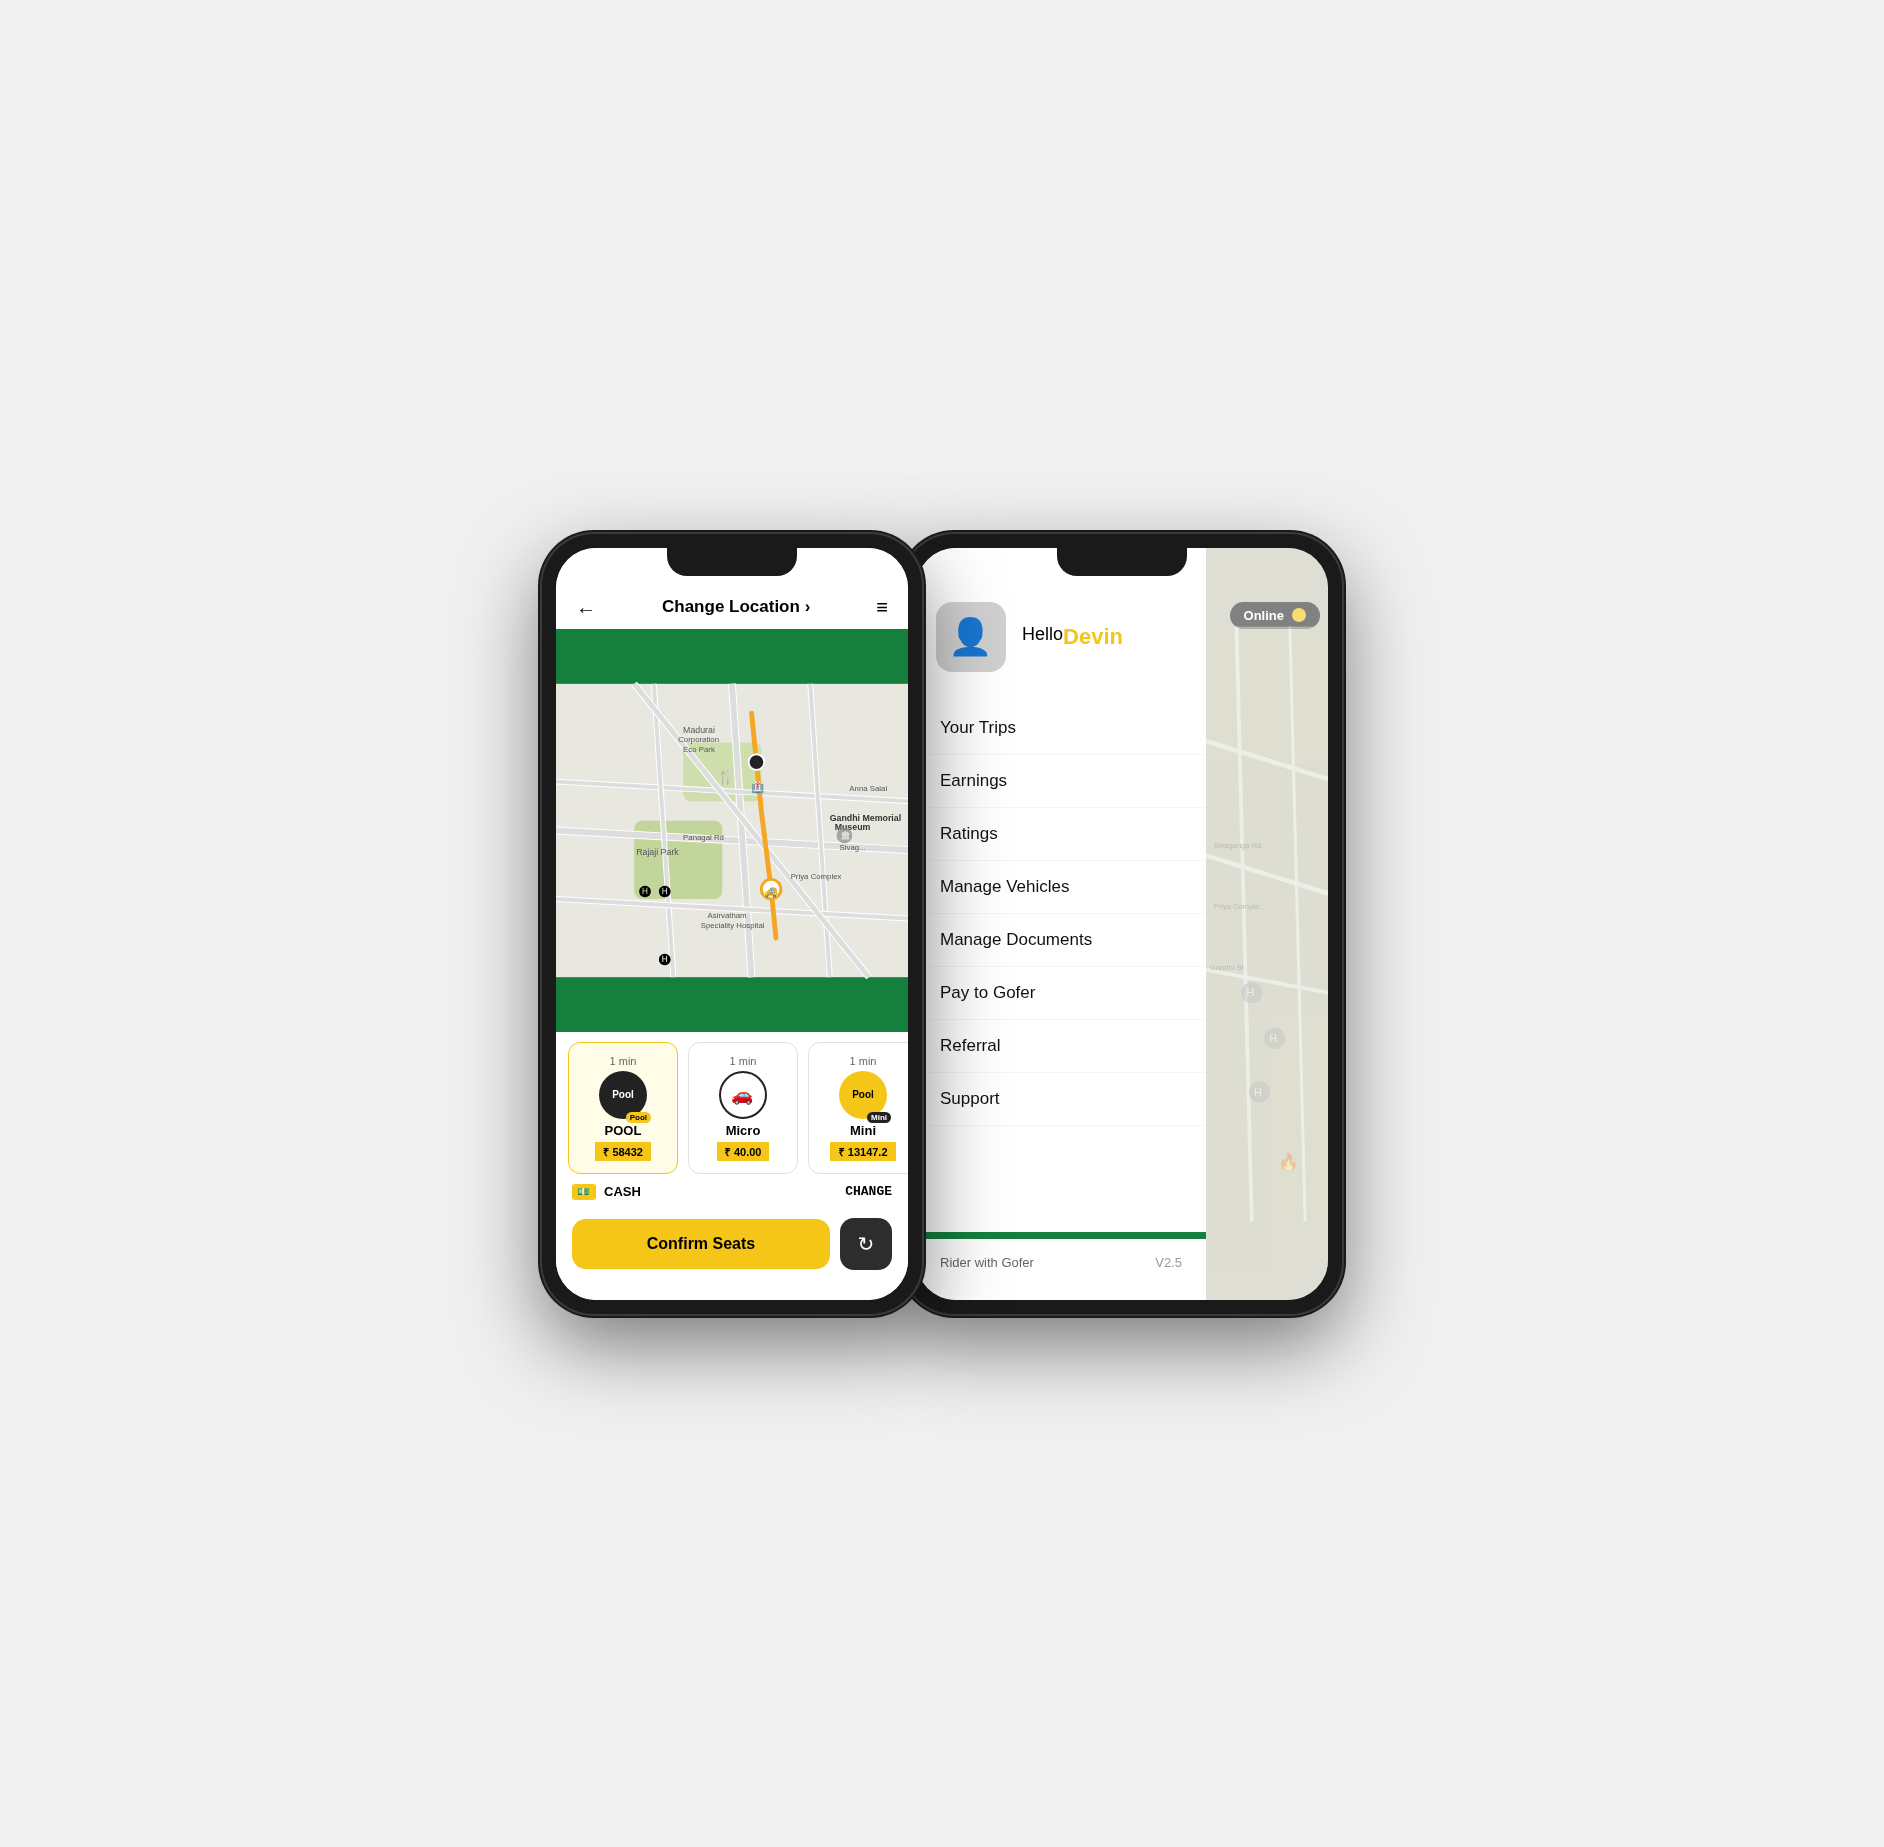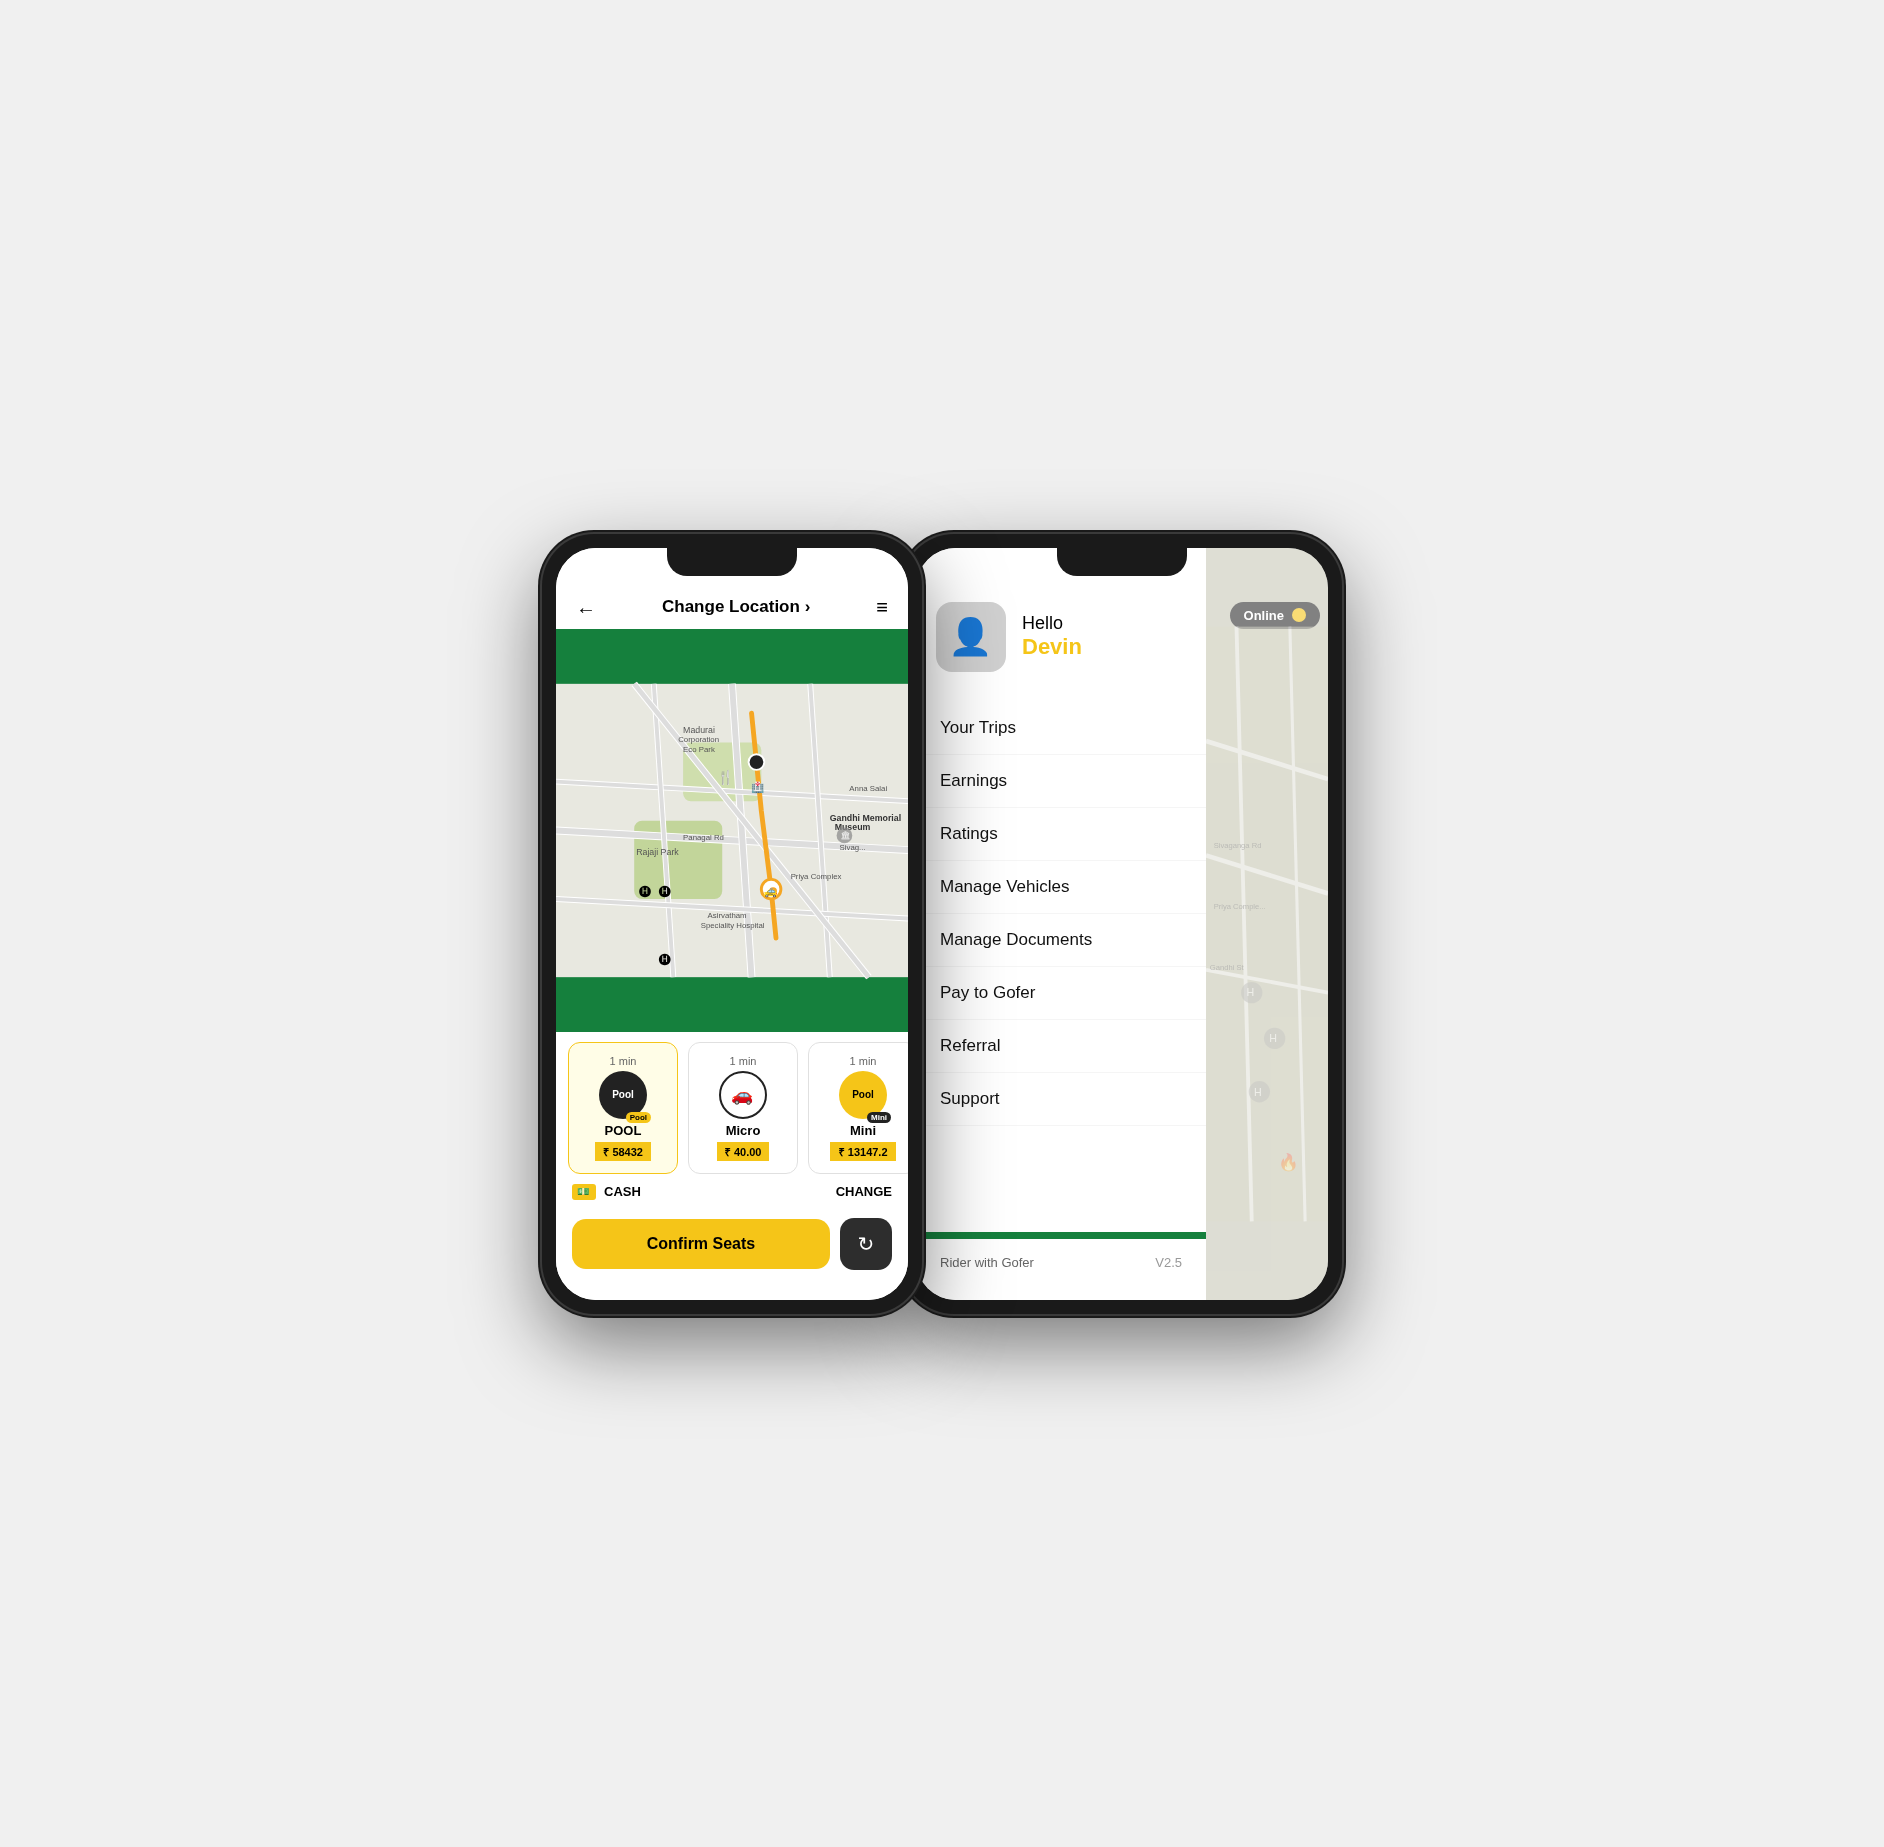--- a/index.html
+++ b/index.html
@@ -185,20 +185,21 @@
       display: flex;
       align-items: center;
       justify-content: center;
       font-size: 10px;
     }
     .change-btn {
       font-size: 13px;
       font-weight: 700;
       color: #000;
       cursor: pointer;
+      font-family: Liberation Mono, monospace;
     }
 
     .confirm-row {
       display: flex;
       gap: 10px;
       padding: 8px 16px 30px;
       align-items: center;
     }
     .confirm-btn {
       flex: 1;
@@ -280,21 +281,20 @@
       display: flex;
       align-items: center;
       justify-content: center;
     }
     .avatar-icon {
       font-size: 36px;
       color: #888;
     }
     .greeting {
       display: flex;
-      flex-direction: column;
     }
     .hello-text {
       font-size: 18px;
       color: #000;
       font-weight: 400;
     }
     .user-name {
       font-size: 22px;
       font-weight: 700;
       color: #f5c518;

